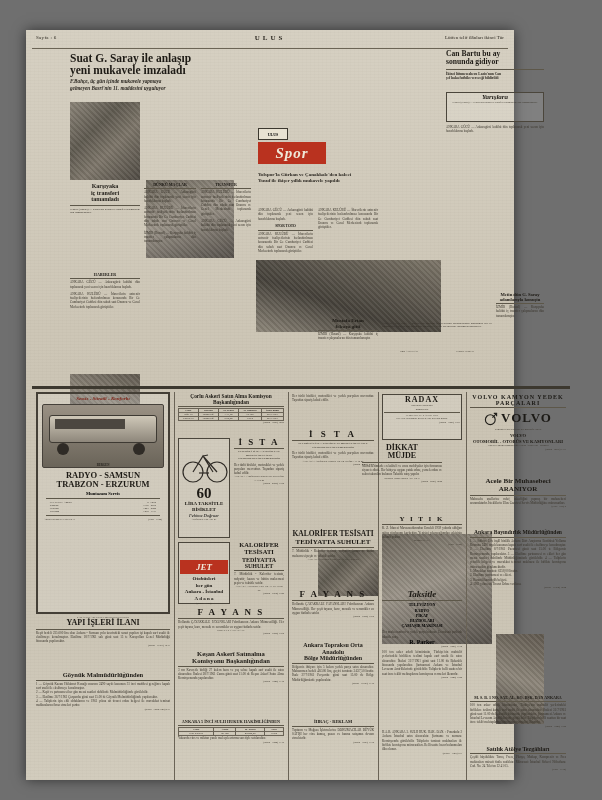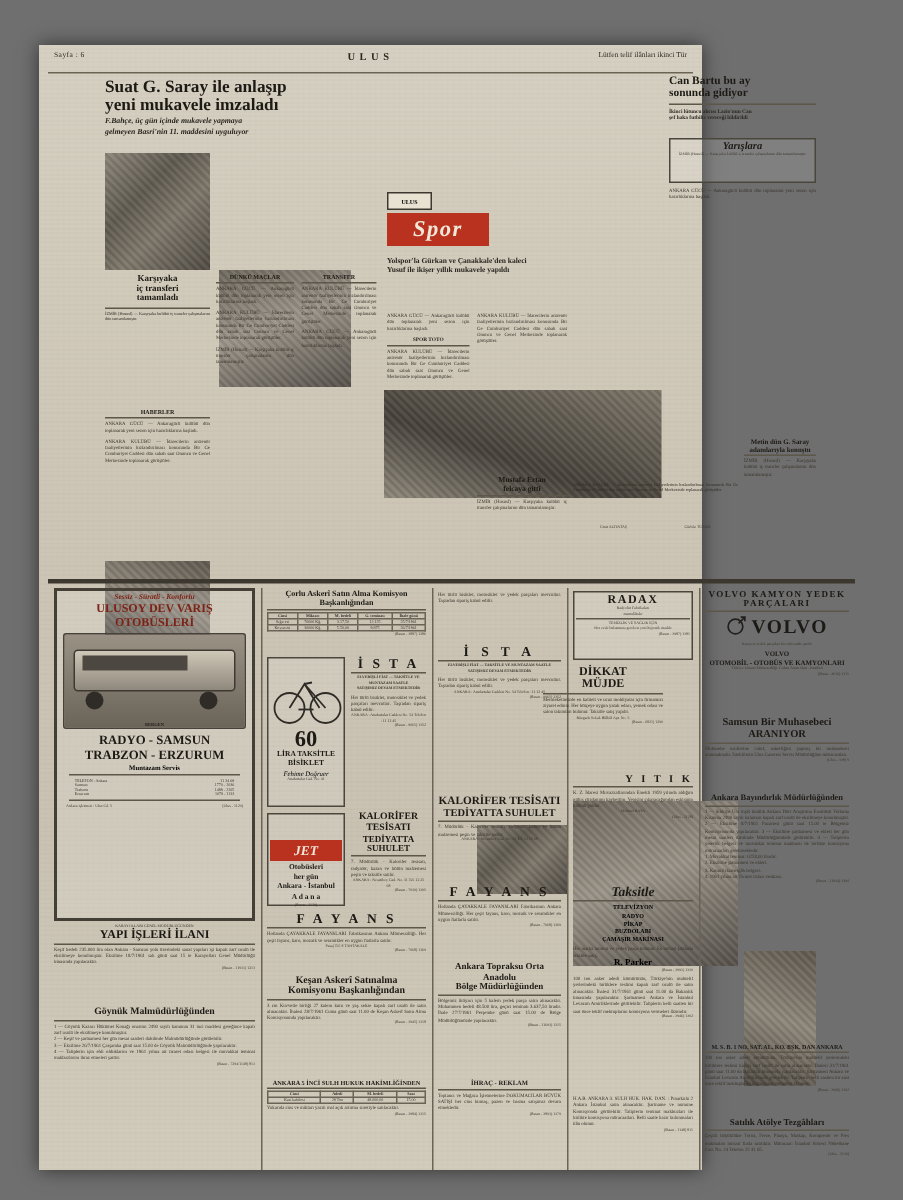--- a/index.html
+++ b/index.html
@@ -1,17 +1,17 @@
 <!DOCTYPE html>
 <html><head>
 <meta charset="utf-8">
 <style>
   html,body{margin:0;padding:0;background:#6f6f6f;}
   body{width:602px;height:800px;overflow:hidden;font-family:"Liberation Serif",serif;}
-  .page{position:absolute;left:26px;top:30px;width:442px;height:750px;background:#f97316;
+  .page{position:absolute;left:26px;top:30px;width:488px;height:750px;background:#f97316;
         box-shadow:0 0 12px rgba(0,0,0,.55);}
   .paper{position:absolute;inset:0;background:
       linear-gradient(180deg,#d6d0c2 0%,#cdc6b6 40%,#c9c2b2 70%,#d2ccbd 100%);}
   .grain{position:absolute;inset:0;opacity:.35;
      background-image:repeating-linear-gradient(0deg,rgba(0,0,0,.035) 0 1px,transparent 1px 3px),
                       repeating-linear-gradient(90deg,rgba(0,0,0,.03) 0 1px,transparent 1px 4px);}
   
   .masthead{position:absolute;left:6px;top:4px;right:6px;height:14px;border-bottom:1px solid #6b6455;}
   .mh-left{position:absolute;left:4px;top:1px;font-size:5px;color:#2c2820;letter-spacing:.3px;}
   .mh-center{position:absolute;left:50%;transform:translateX(-50%);top:0px;font-size:7px;font-weight:bold;
@@ -154,22 +154,20 @@
 
   <div class="blk" style="left:6px;top:356px;right:6px;width:538px;height:3px;background:#3c382f;"></div>
 
   <div class="col-sep" style="left:148px;top:362px;height:388px;"></div>
   <div class="col-sep" style="left:262px;top:362px;height:388px;"></div>
   <div class="col-sep" style="left:352px;top:362px;height:388px;"></div>
   <div class="col-sep" style="left:440px;top:362px;height:388px;"></div>
 
   <div class="blk boxad2" style="left:10px;top:362px;width:134px;height:222px;padding:2px;">
     <div class="ctr" style="font-size:5px;font-style:italic;font-weight:bold;color:#7d2216;">Sessiz - Süratli - Konforlu</div>
-    <div class="ctr hd" style="font-size:8px;white-space:pre-line;color:#7d2216;line-height:1.08;margin-top:1px;">ULUSOY DEV VARIŞ
-OTOBÜSLERİ</div>
     <div style="position:relative;height:62px;margin:3px 2px;background:linear-gradient(180deg,#9a9184,#6a6459);border:1px solid #46413a;border-radius:2px;overflow:hidden;">
       <div style="position:absolute;left:6px;top:10px;right:6px;height:26px;background:linear-gradient(180deg,#cfc8b8,#8e877b);border:1px solid #3e3a33;border-radius:3px;"></div>
       <div style="position:absolute;left:12px;top:14px;width:70px;height:10px;background:#4c4740;"></div>
       <div style="position:absolute;left:14px;top:38px;width:12px;height:12px;border-radius:50%;background:#2f2b26;"></div>
       <div style="position:absolute;right:18px;top:38px;width:12px;height:12px;border-radius:50%;background:#2f2b26;"></div>
       <div class="ctr" style="position:absolute;bottom:0;left:0;right:0;font-size:3px;font-weight:bold;color:#26231e;">BERGEN</div>
     </div>
     <div class="ctr hd" style="font-size:8.5px;white-space:pre-line;line-height:1.1;">RADYO - SAMSUN
 TRABZON - ERZURUM</div>
     <div class="ctr" style="font-size:4.5px;font-weight:bold;margin-top:1px;">Muntazam Servis</div>
@@ -391,21 +389,21 @@
   <div class="blk" style="left:336px;top:414px;width:80px;">
     <div class="hd ctr" style="font-size:8px;white-space:pre-line;line-height:1.05;">DİKKAT
 MÜJDE</div>
     <div class="hr" style="margin:1px 0;"></div>
     <div class="txt">Memleketimizde en kaliteli ve ucuz mobilyalar için firmamızı ziyaret ediniz. Her bütçeye uygun yatak odası, yemek odası ve salon takımları bulunur. Taksitle satış yapılır.</div>
     <div class="tiny ctr">Rüzgarlı Sokak Bülbül Apt. No. 5</div>
     <div class="tiny" style="text-align:right;">(Basın - 6821) 1290</div>
   </div>
 
   <div class="blk" style="left:356px;top:486px;width:80px;">
-    <div class="hd ctr" style="font-size:7px;letter-spacing:2px;text-align:right;">Y I T I K</div>
+    <div class="hd ctr" style="font-size:7px;letter-spacing:2px;">Y I T I K</div>
     <div class="hr" style="margin:1px 0;"></div>
     <div class="txt">K. Z. İdaresi Muvazzaflarından Emekli 1959 yılında aldığım nüfus cüzdanımı kaybettim. Yenisini çıkaracağımdan eskisinin hükmü yoktur.</div>
     <div class="tiny ctr">Mehmet KAYA</div>
     <div class="tiny" style="text-align:right;">(Ulus - 1128)</div>
   </div>
 
   <div class="blk" style="left:356px;top:560px;width:80px;">
     <div class="hd ctr" style="font-size:9px;font-style:italic;">Taksitle</div>
     <div class="hr" style="margin:1px 0;"></div>
     <div class="ctr" style="font-size:4px;font-weight:bold;white-space:pre-line;line-height:1.3;">TELEVİZYON
@@ -424,36 +422,36 @@
   </div>
 
   <div class="blk" style="left:356px;top:700px;width:80px;">
     <div class="txt">H.A.B.  ANKARA 3. SULH HUK. HAK. DAN. : Pınarkulu 2 Ankara İstanbul satın alınacaktır. Şartname ve numune Komisyonda görülebilir. Taliplerin teminat makbuzları ile birlikte komisyona müracaatları. Belli saatte hazır bulunmaları ilân olunur.</div>
     <div class="tiny" style="text-align:right;">(Basın - 1148) 811</div>
   </div>
 
   <div class="blk" style="left:444px;top:364px;width:96px;">
     <div class="ctr volvo" style="font-size:6px;">VOLVO  KAMYON YEDEK PARÇALARI</div>
     <div class="hr" style="margin:1px 0;"></div>
-    <div style="display:flex;align-items:flex-start;justify-content:center;gap:3px;margin:2px 0;">
+    <div style="display:flex;align-items:flex-end;justify-content:center;gap:3px;margin:2px 0;">
       <svg width="14" height="14" viewBox="0 0 20 20">
         <circle cx="9" cy="11" r="7" fill="none" stroke="#22201c" stroke-width="1.6"></circle>
         <path d="M12 8 L18 2 M14 2 h4 v4" fill="none" stroke="#22201c" stroke-width="1.6"></path>
       </svg>
       <span class="volvo" style="font-size:13px;">VOLVO</span>
     </div>
     <div class="tiny ctr">Kamyon yedek parçaları her müessifte şatılır</div>
     <div class="ctr hd" style="font-size:4.6px;white-space:pre-line;line-height:1.2;margin-top:2px;">VOLVO
 OTOMOBİL - OTOBÜS VE KAMYONLARI</div>
     <div class="tiny ctr">Türkiye Umum Mümessilliği: Galata  Arsan  Han - İstanbul</div>
     <div class="tiny" style="text-align:right;">(Basın - 4016) 1311</div>
   </div>
 
   <div class="blk" style="left:444px;top:448px;width:96px;">
-    <div class="hd ctr" style="font-size:7px;white-space:pre-line;line-height:1.12;">Samsun Bir Muhasebeci
+    <div class="hd ctr" style="font-size:7px;white-space:pre-line;line-height:1.12;">Acele Bir Muhasebeci
 ARANIYOR</div>
     <div class="hr" style="margin:1px 0;"></div>
     <div class="txt">Muhasebe usullerine vakıf, askerliğini yapmış bir muhasebeci aranmaktadır. İsteklilerin Ulus Gazetesi Servis Müdürlüğüne müracaatları.</div>
     <div class="tiny" style="text-align:right;">(Ulus - 108) 9</div>
   </div>
 
   <div class="blk" style="left:444px;top:500px;width:96px;">
     <div class="hd ctr" style="font-size:5.6px;">Ankara Bayındırlık Müdürlüğünden</div>
     <div class="hr" style="margin:1px 0;"></div>
     <div class="txt">1 — Sıhhiye Ura inşâl binâlık Ankara Dört Araştırma Enstitüsü Yollama Kısmına 2490 sayılı kanunun kapalı zarf usulü ile eksiltmeye konulmuştur. 2 — Eksiltme 8/7/1961 Pazartesi günü saat 15.00 te Bölgemiz Komisyonunda yapılacaktır. 3 — Eksiltme şartnamesi ve ekleri her gün mesai saatleri dahilinde Müdürlüğümüzde görülebilir. 4 — Taliplerin yeterlik belgesi ve muvakkat teminat makbuzu ile birlikte komisyona müracaatları gerekmektedir.</div>

